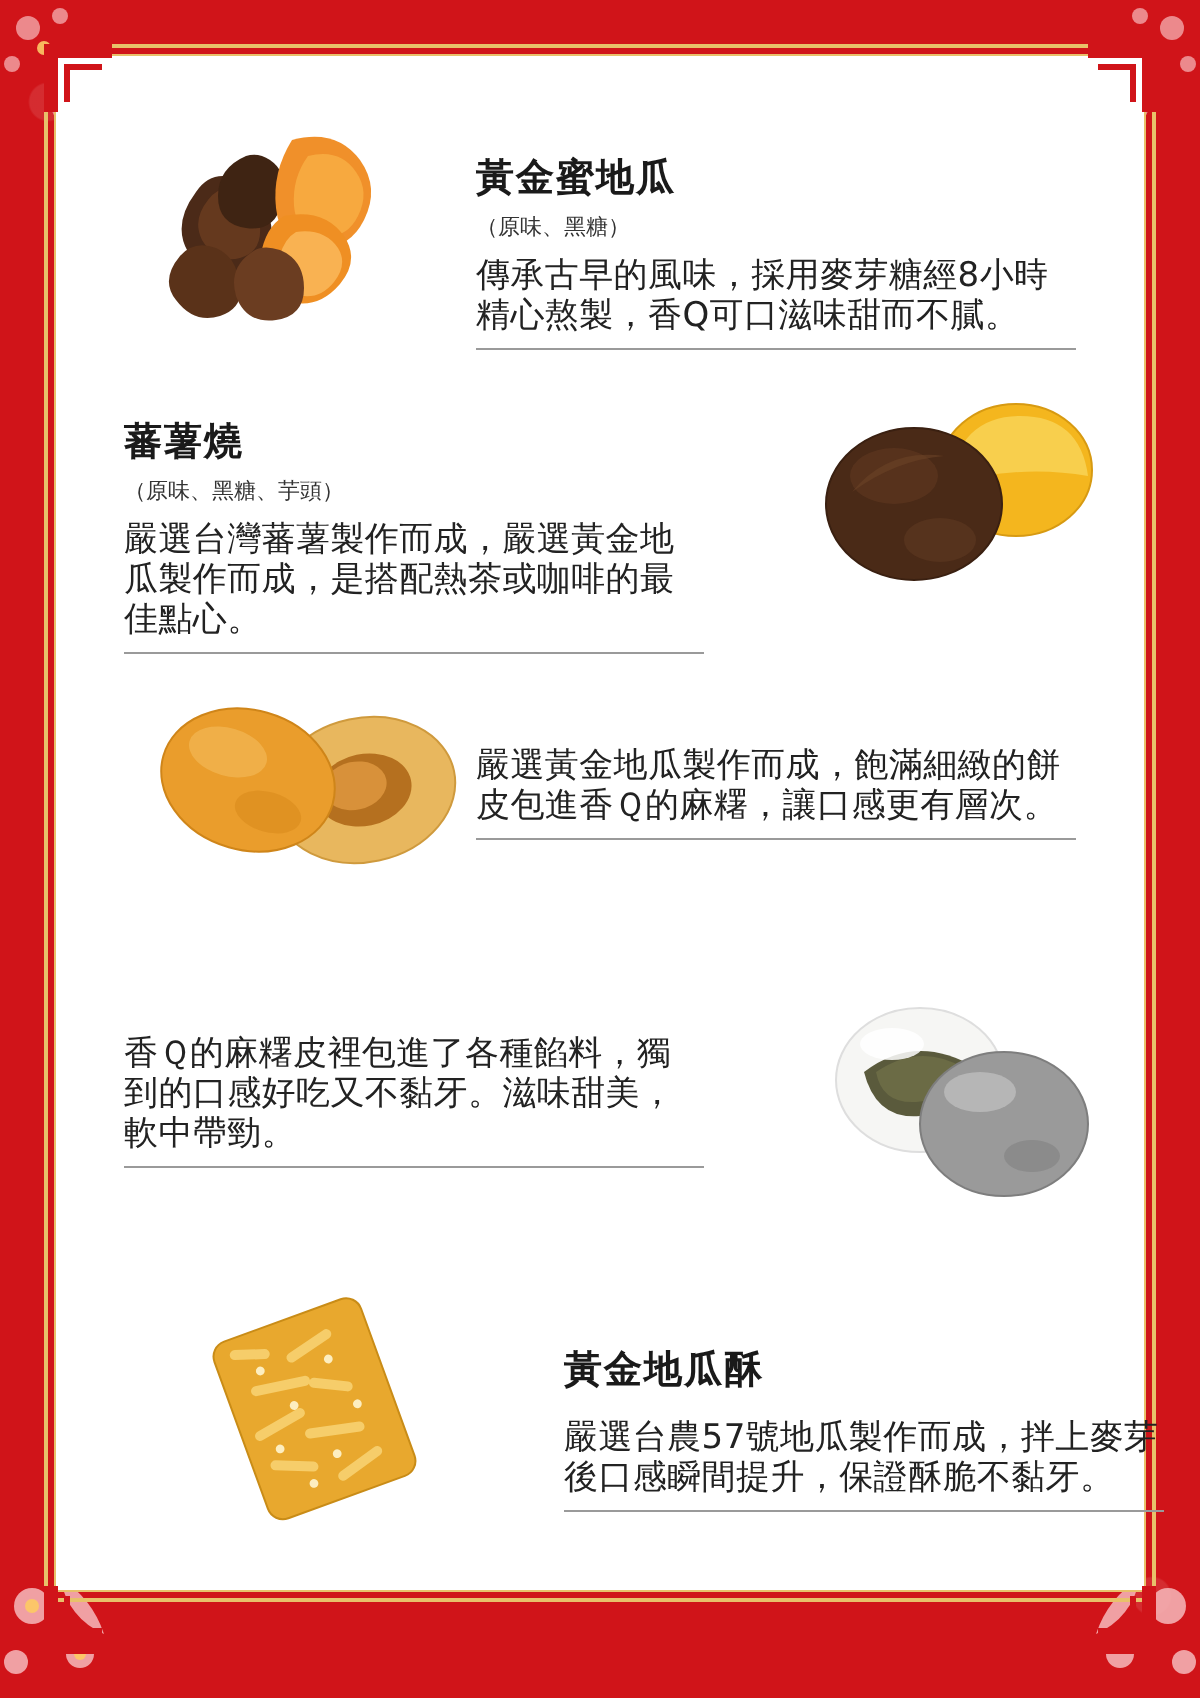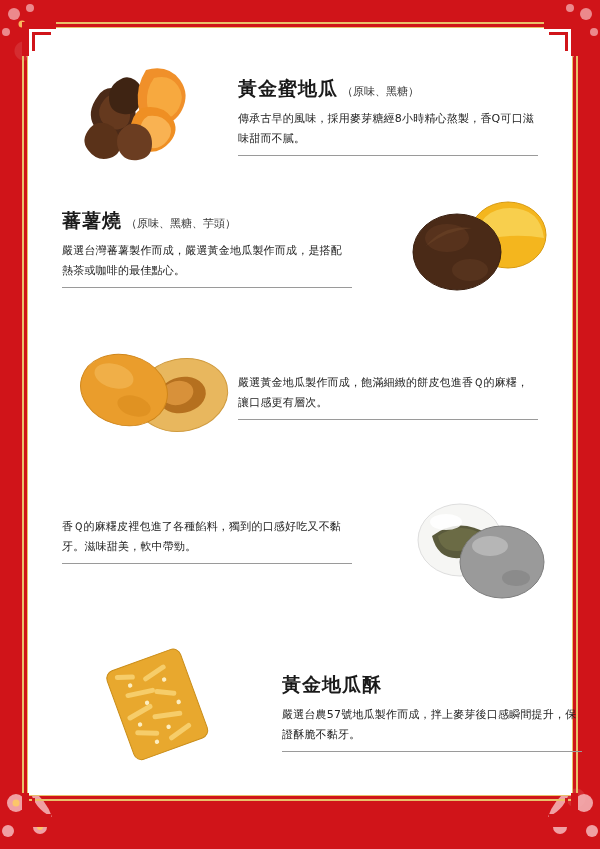--- a/index.html
+++ b/index.html
@@ -101,37 +101,38 @@
     position: absolute;
   }
   .item .text-col {
     position: absolute;
   }
   .title-line {
     display: flex;
     align-items: baseline;
     gap: 4px;
     white-space: nowrap;
+    flex-direction: column;
   }
   .title {
     font-family: "DejaVu Sans", "Liberation Sans", sans-serif;
     font-size: 19px;
     font-weight: bold;
     color: #1a1a1a;
     letter-spacing: 1px;
   }
   .variants {
     font-family: Liberation Mono, monospace;
     font-size: 11px;
     color: #333;
     letter-spacing: 0px;
   }
   .desc {
     font-family: "DejaVu Sans", "Liberation Sans", sans-serif;
-    font-size: 11px;
+    font-size: 17px;
     line-height: 20px;
     color: #222;
     margin-top: 7px;
     letter-spacing: 0.2px;
   }
   .rule {
     border: 0;
     border-top: 1px solid #9a9a9a;
     margin: 6px 0 0 0;
   }

